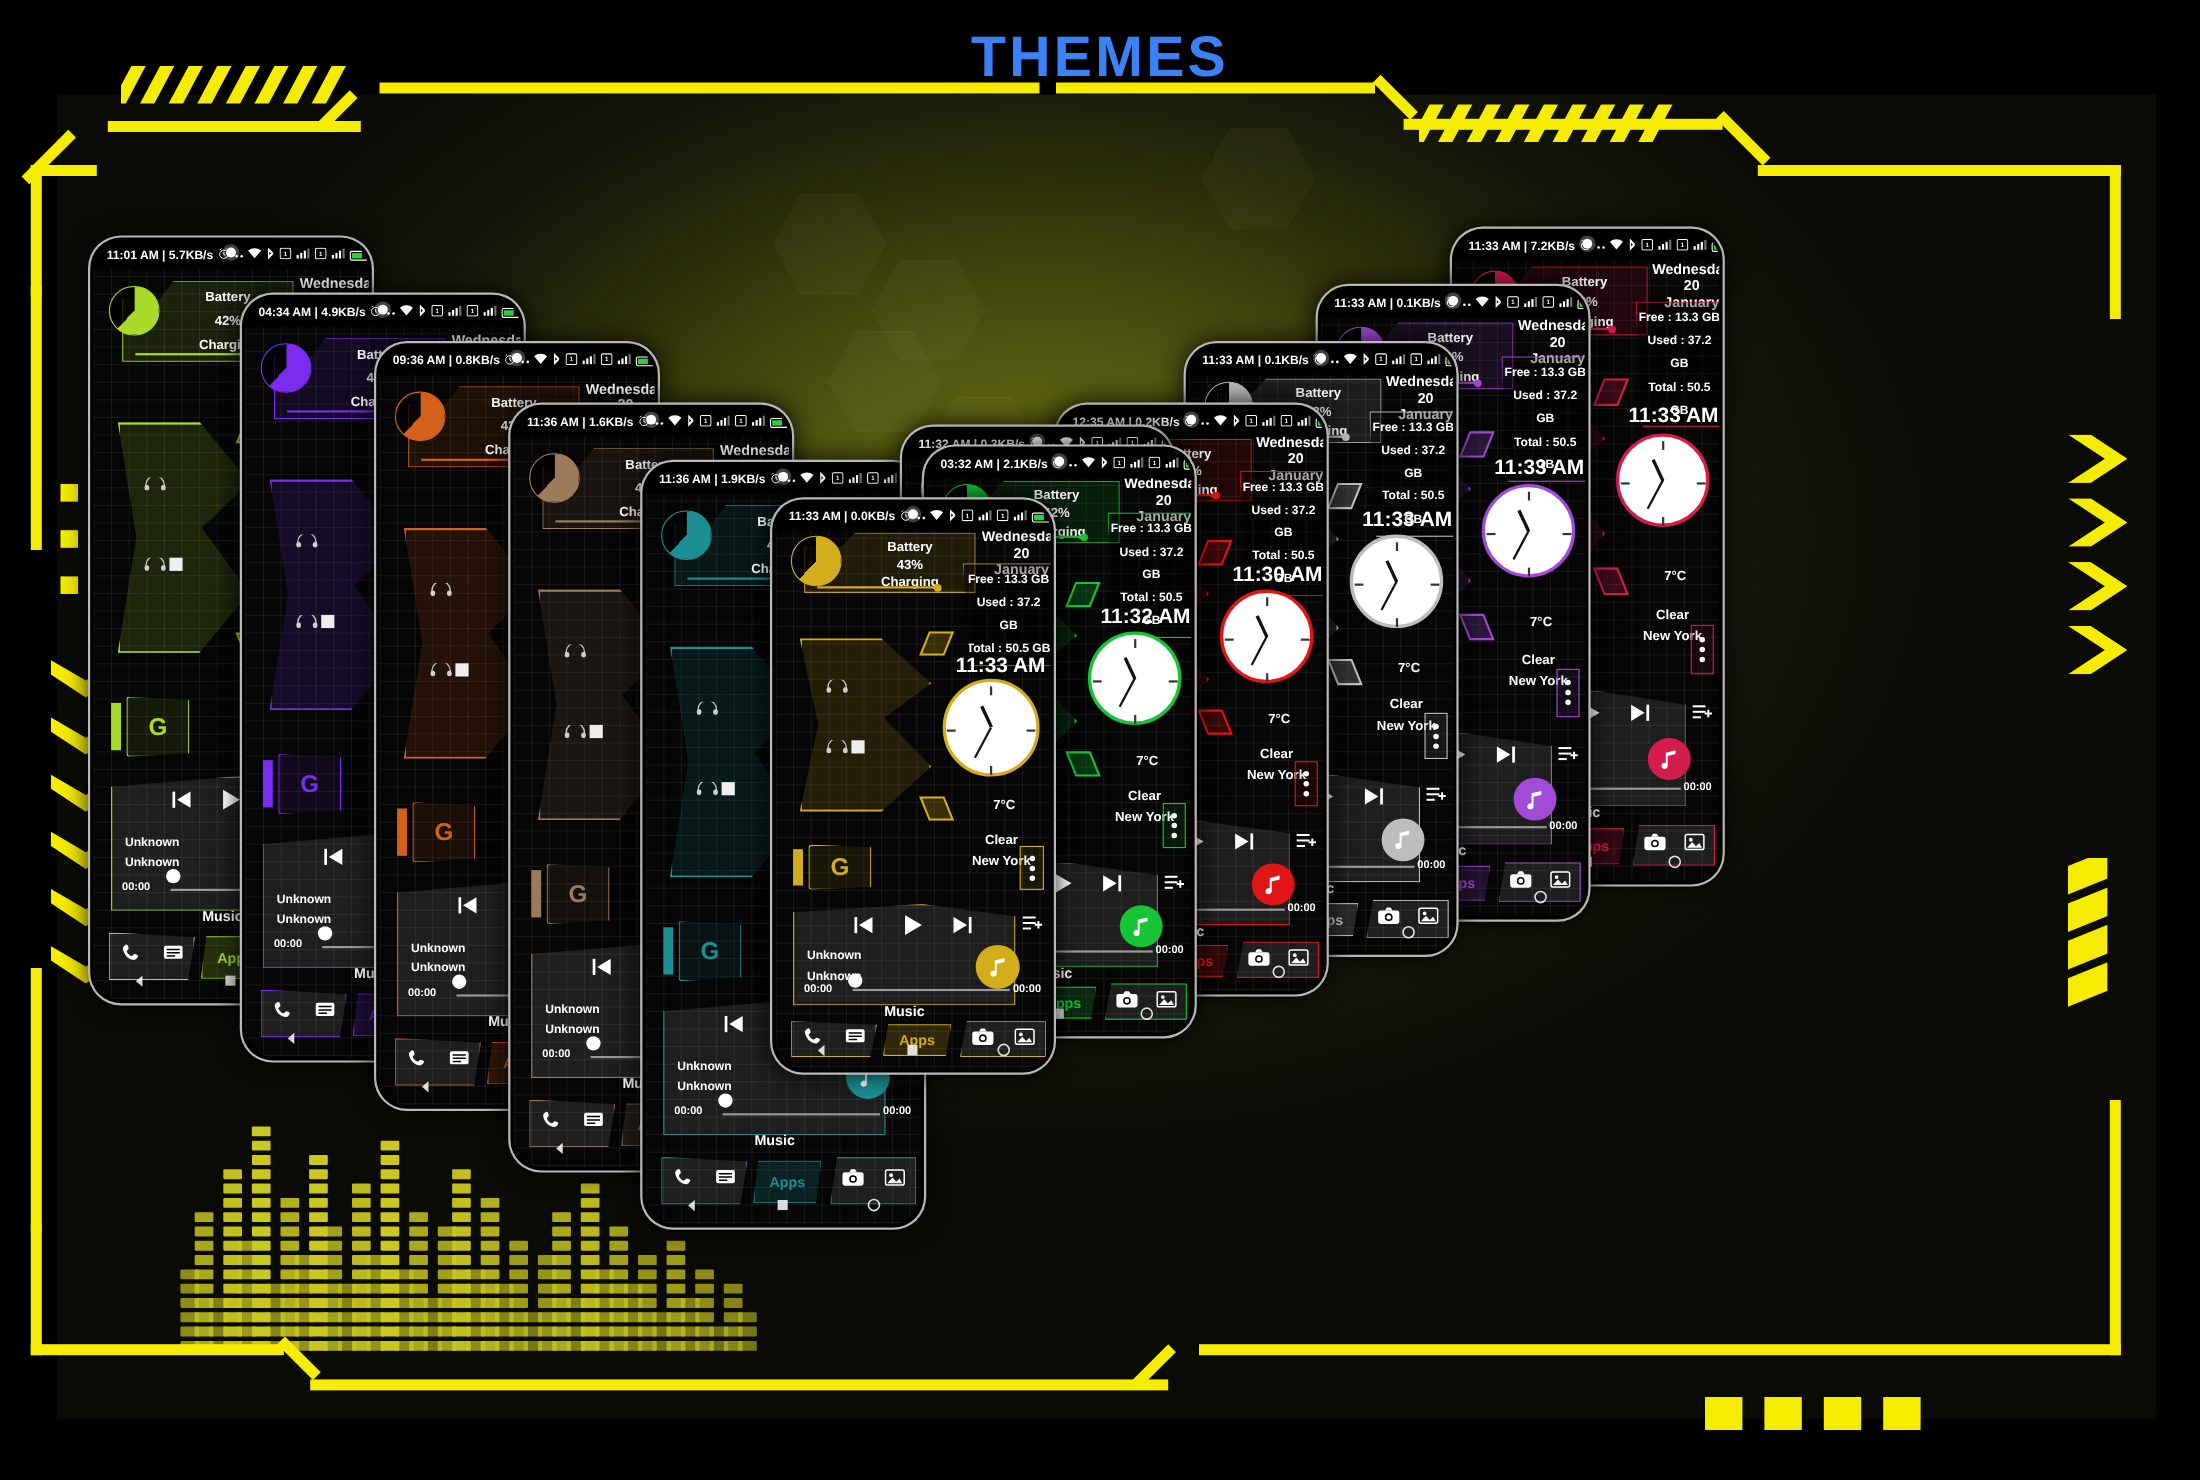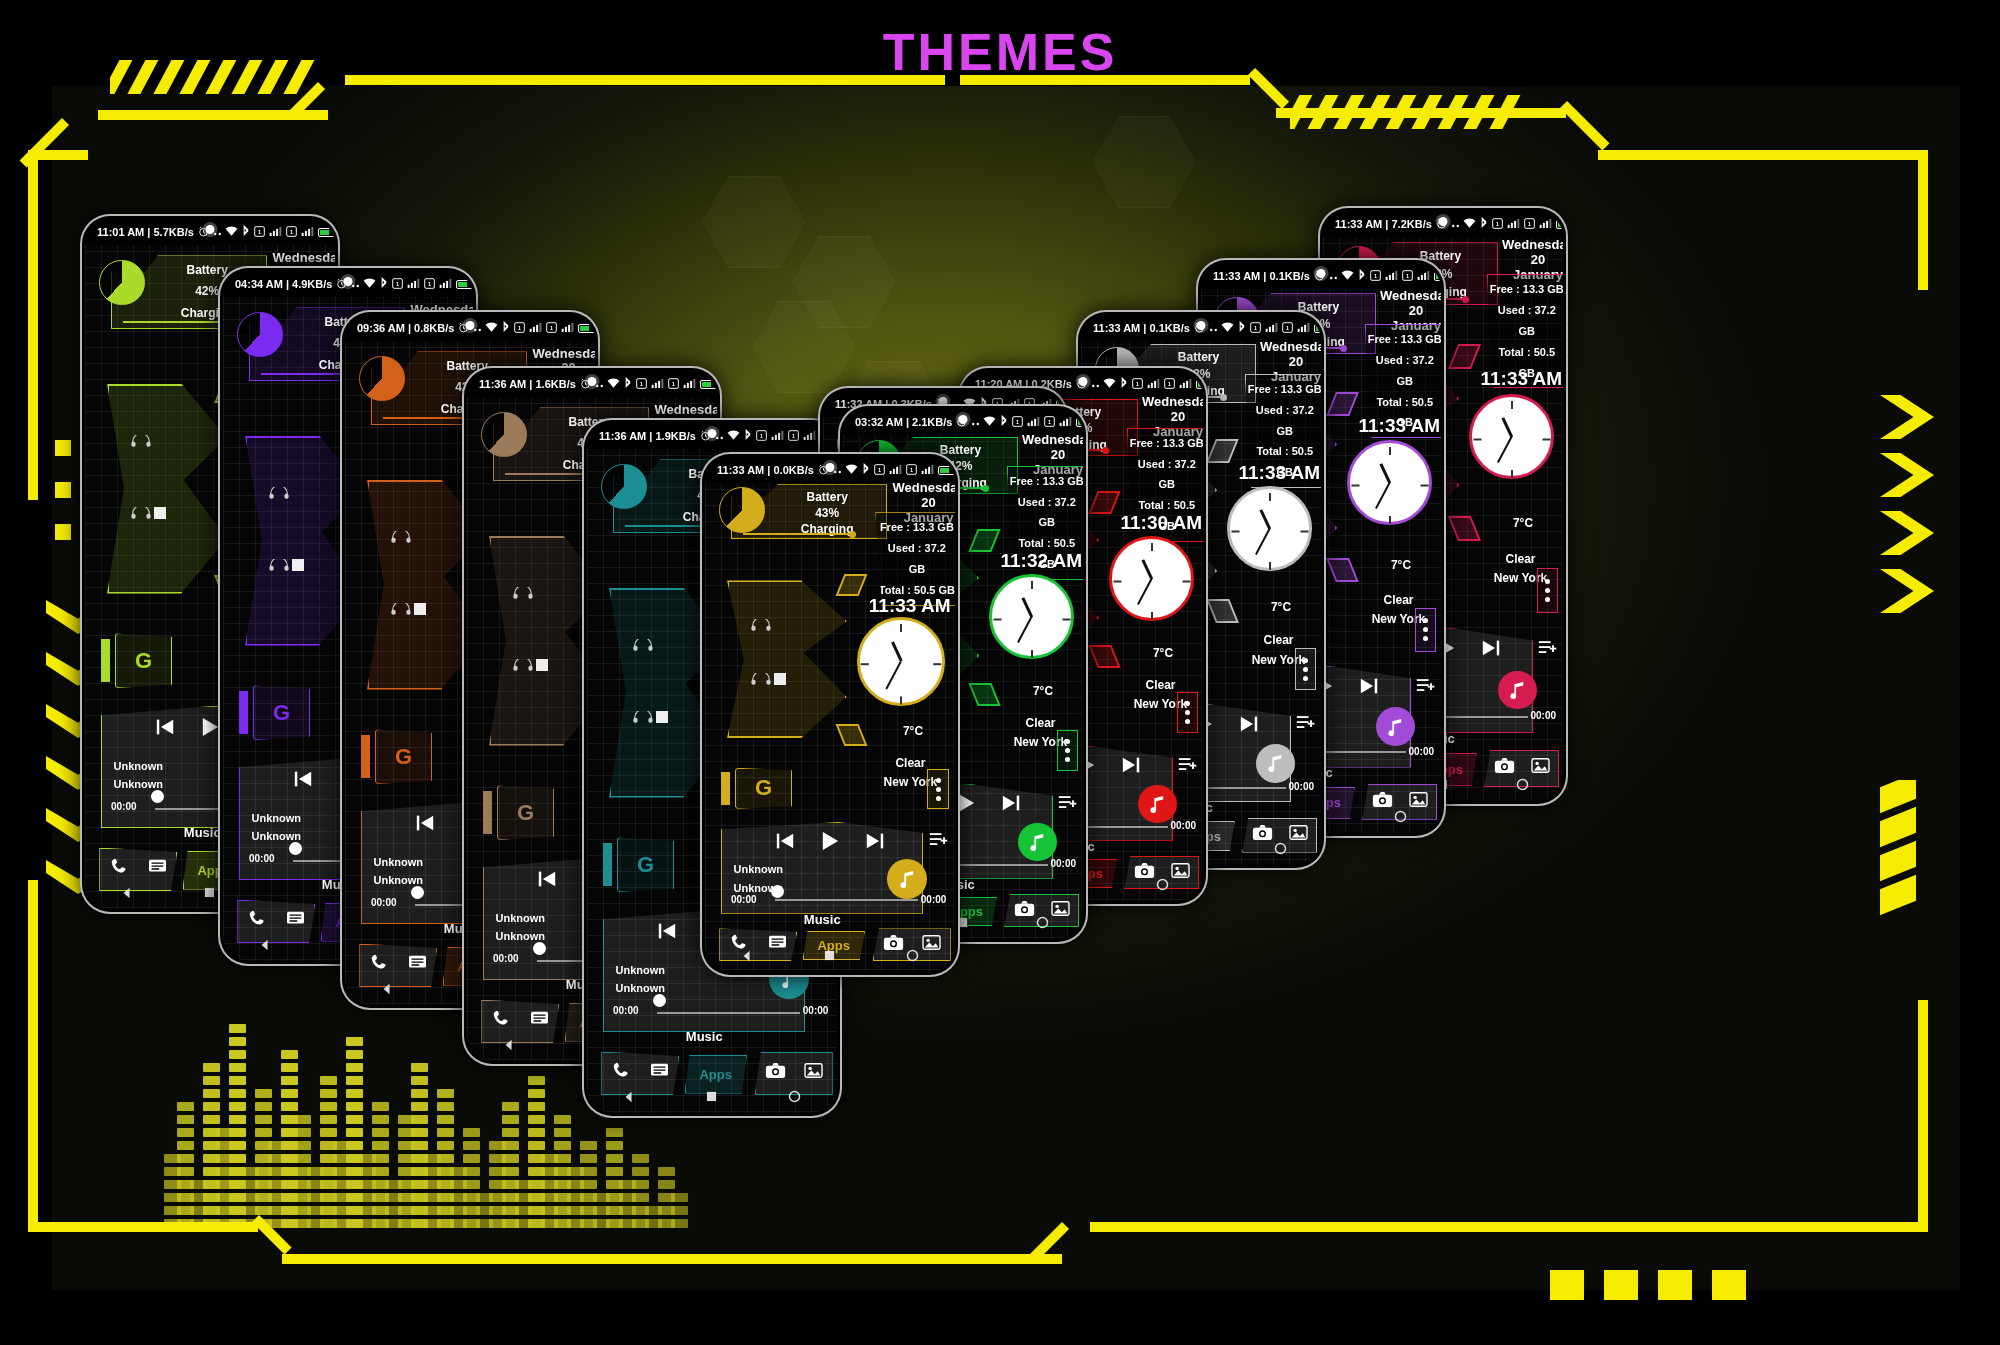--- a/index.html
+++ b/index.html
@@ -8,21 +8,21 @@
     width:2000px; height:1345px; position:relative; overflow:hidden;
     font-family:"Liberation Sans", sans-serif;
   }
 
   
   #page { position:absolute; inset:0; background:#000; }
 
   
   #title {
     position:absolute; left:0; right:0; top:22px; text-align:center;
-    color:#d946ef; font-size:52px; font-weight:700; letter-spacing:3px;
+    color:#3b82f6; font-size:52px; font-weight:700; letter-spacing:3px;
     font-family:"Liberation Sans", sans-serif;
   }
 
   
   #stage {
     position:absolute; left:52px; top:86px; width:1908px; height:1204px;
     background:
       radial-gradient(ellipse 820px 560px at 47% 33%, #6d7212 0%, #4d5210 32%, #2b2e09 58%, #14160a 78%, #0a0b06 100%),
       #08090a;
     overflow:hidden;
@@ -1931,21 +1931,21 @@
               </svg></span>
           </div>
         </div>
         <div class="notchdot"></div>
       </div>
       <div class="phone" style="left: 958px; top: 366px; width: 250px; height: 540px; z-index: 6;">
         <div class="screen" style="color: rgb(224, 21, 21);">
           <div class="grid"></div>
           <div class="statusbar">
             <div class="sb-left">
-              <span>11:20 AM | 0.2KB/s</span>
+              <span>12:35 AM | 0.2KB/s</span>
               <span class="sicon"><svg width="11" height="11" viewBox="0 0 16 16">
                   <circle cx="8" cy="9" r="5.5" stroke="#fff" stroke-width="1.3" fill="none"></circle>
                   <path d="M8 6v3.2l2 1.2" stroke="#fff" stroke-width="1.2" fill="none"></path>
                   <path d="M2.5 3.5l2-2M13.5 3.5l-2-2" stroke="#fff" stroke-width="1.3"></path>
                 </svg></span>
               <span class="sicon"><svg width="12" height="4" viewBox="0 0 16 5">
                   <circle cx="3" cy="2.5" r="1.6" fill="#fff"></circle>
                   <circle cx="9" cy="2.5" r="1.6" fill="#fff"></circle>
                 </svg></span>
             </div>

